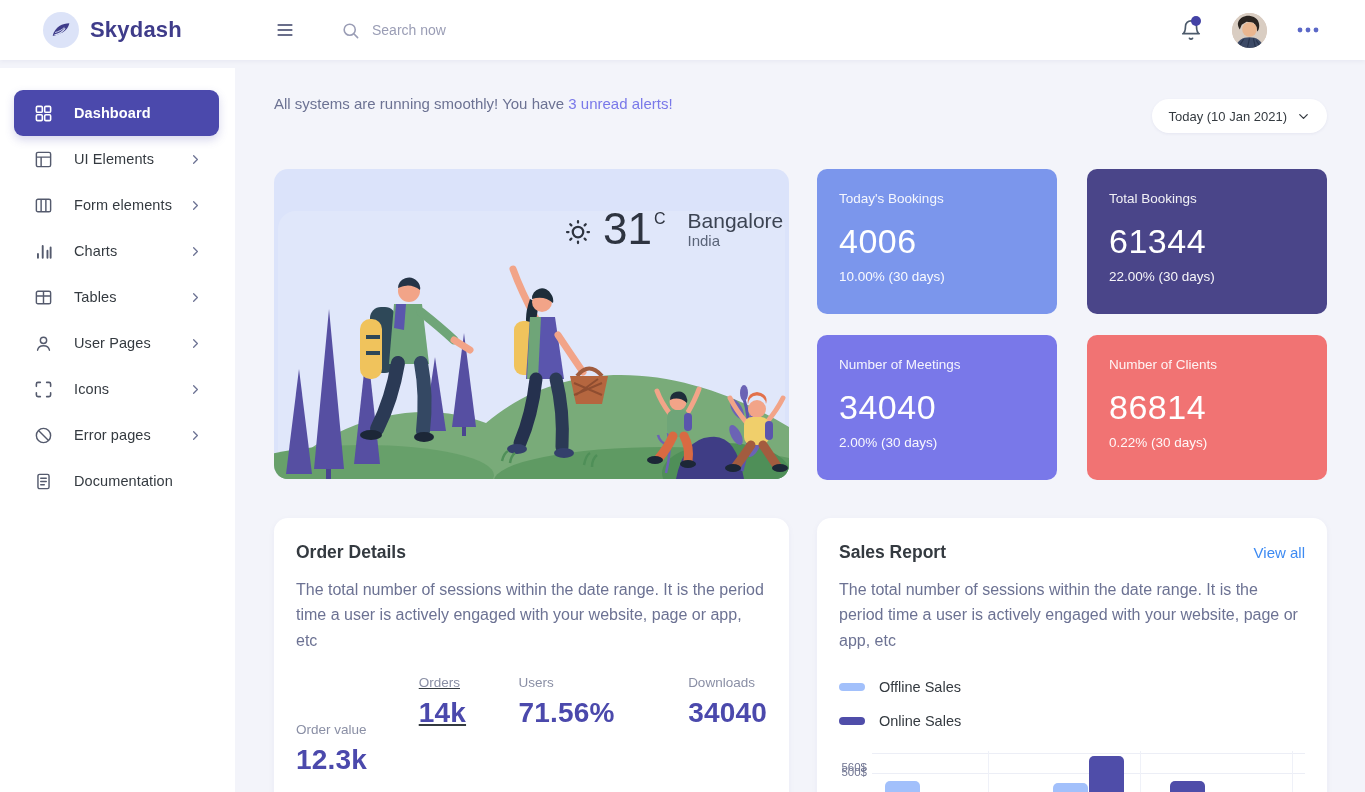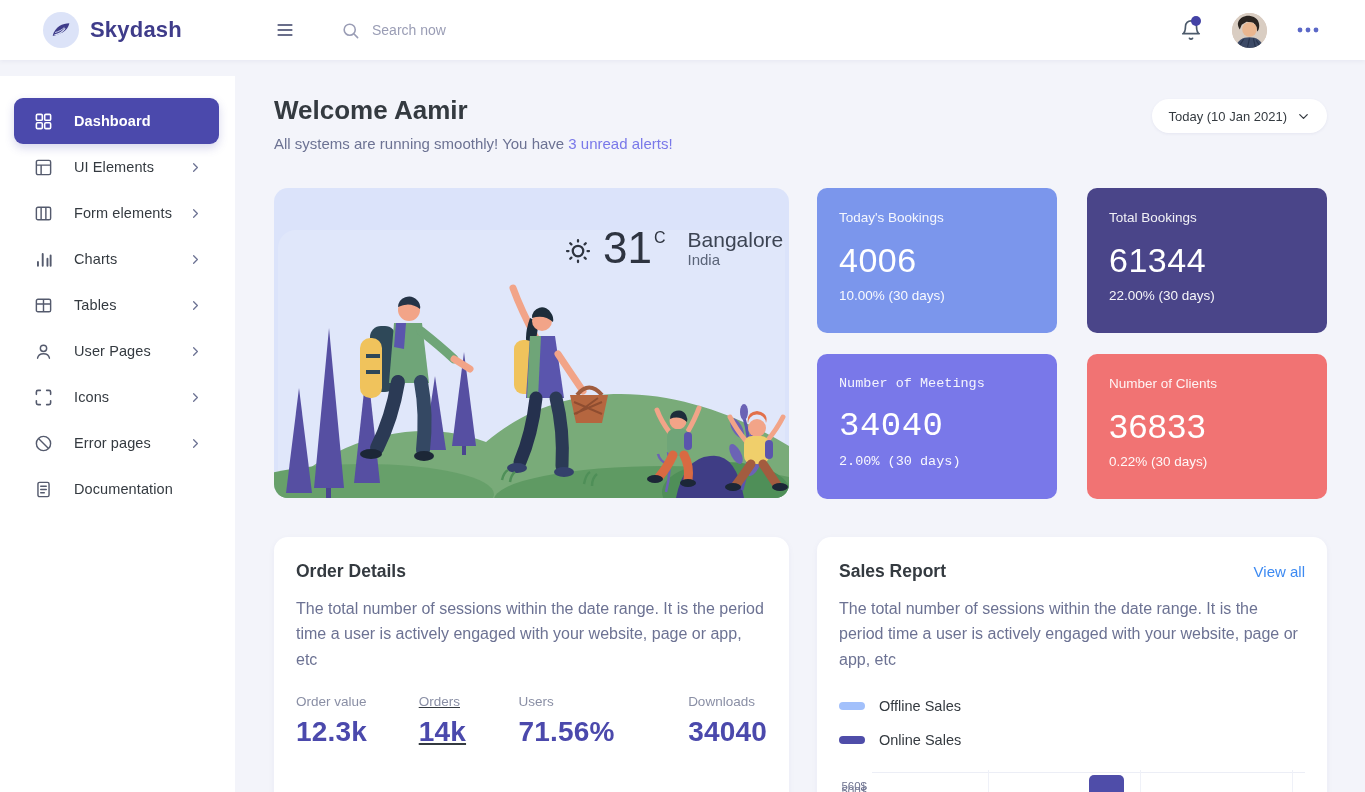--- a/index.html
+++ b/index.html
@@ -33,21 +33,21 @@
   }
   .search-input::placeholder { color:#9a9db5; }
   .nav-right { margin-left:auto; display:flex; align-items:center; gap:30px; padding-right:18px; }
   .bell-wrap { position:relative; color:#4c5a6b; cursor:pointer; background:none; border:none; }
   .bell-badge { position:absolute; top:-3px; right:1px; width:10px; height:10px; border-radius:50%; background:#4342a5; }
   .avatar-btn { width:35px; height:35px; border-radius:50%; overflow:hidden; border:none; padding:0; cursor:pointer; background:#d9c7bb; }
   .dots-btn { background:none; border:none; cursor:pointer; color:#5b68c7; }
 
   
   .sidebar {
-    position:fixed; left:0; top:76px; bottom:0; width:235px; background:#ffffff;
+    position:fixed; left:0; top:68px; bottom:0; width:235px; background:#ffffff;
     padding:22px 16px 0 14px; z-index:10;text-align:right;
   }
   .side-item {
     height:46px; display:flex; align-items:center; padding:0 16px 0 20px;
     border-radius:9px; cursor:pointer; color:#343a40;
   }
   .side-icon { width:19px; height:19px; color:#545a6d; flex:0 0 auto; }
   .side-label { font-size:14.5px; font-weight:500; margin-left:21px; letter-spacing:.1px; }
   .side-chevron { margin-left:auto; color:#6c7293; width:15px; height:15px; }
   .side-item.active { background:#4b49ac; color:#ffffff; box-shadow:0 4px 10px rgba(75,73,172,.22); }
@@ -109,21 +109,21 @@
   .order-card { width:515px; height:400px; padding:24px 22px; }
   .sales-card { width:510px; height:400px; padding:24px 22px; }
   .card-title { font-size:17.5px; font-weight:700; color:#343a40; }
   .card-desc { font-size:16px; color:#6c7293; line-height:1.58; margin-top:14px; }
   .sales-head { display:flex; justify-content:space-between; align-items:baseline; }
   .view-all { font-size:15px; color:#3d8af2; cursor:pointer; text-decoration:none; }
 
   
   .order-stats { display:flex; margin-top:22px; }
   .order-stat { display:flex; flex-direction:column; }
-  .order-stat:nth-child(1){ width:123px; } .order-stat:nth-child(2){ width:100px;text-decoration:underline; }
+  .order-stat:nth-child(1){ width:123px;margin-top:47px; } .order-stat:nth-child(2){ width:100px;text-decoration:underline; }
   .order-stat:nth-child(3){ width:170px; } .order-stat:nth-child(4){ width:auto; }
   .os-label { font-size:13.5px; color:#8a8fa5; }
   .os-value { font-size:28px; font-weight:700; color:#4b49ac; margin-top:7px; letter-spacing:.2px; }
 
   .mini-chart { display:flex; align-items:center; margin-top:52px; }
   .mini-tick { font-size:12px; color:#6e7390; margin-left:2px; width:46px; }
   .mini-line { flex:1; height:1px; background:#e5e7f2; margin-left:24px; margin-right:20px; }
 
   
   .legend { margin-top:22px; display:flex; flex-direction:column; gap:10px; }
@@ -325,21 +325,20 @@
 
   </div>
 </div>
 </nav>
 
 <main class="main">
   <div class="page">
 
     <div class="page-header">
       <div>
-        <div class="welcome-title">Welcome Aamir</div>
         <div class="welcome-sub">
           <span>All systems are running smoothly! You have</span>
           <span class="alert-link">3 unread alerts!</span>
         </div>
       </div>
       <button class="date-pill">
         <span>Today (10 Jan 2021)</span>
         <span class="chev">
           <svg width="15" height="15" viewBox="0 0 24 24" fill="none" stroke="currentColor" stroke-width="2" stroke-linecap="round" stroke-linejoin="round">
               <path d="M6 9l6 6 6-6"></path>
@@ -468,29 +467,29 @@
     <div class="stat-value">4006</div>
     <div class="stat-change">10.00% (30 days)</div>
   </div>
 
   <div class="stat-card" style="background: rgb(74, 69, 137);">
     <div class="stat-title">Total Bookings</div>
     <div class="stat-value">61344</div>
     <div class="stat-change">22.00% (30 days)</div>
   </div>
 
-  <div class="stat-card" style="background: rgb(121, 120, 233); font-family: Liberation Mono, monospace;">
+  <div class="stat-card" style="background: rgb(121, 120, 233);">
     <div class="stat-title">Number of Meetings</div>
     <div class="stat-value">34040</div>
     <div class="stat-change">2.00% (30 days)</div>
   </div>
 
   <div class="stat-card" style="background: rgb(241, 115, 115);">
     <div class="stat-title">Number of Clients</div>
-    <div class="stat-value">36833</div>
+    <div class="stat-value">86814</div>
     <div class="stat-change">0.22% (30 days)</div>
   </div>
 </div>
     </div>
 
     <div class="row2">
 
       <section class="card order-card">
         <div class="card-title">Order Details</div>
         <p class="card-desc">The total number of sessions within the date range. It is the period time a user is actively engaged with your website, page or app, etc</p>

